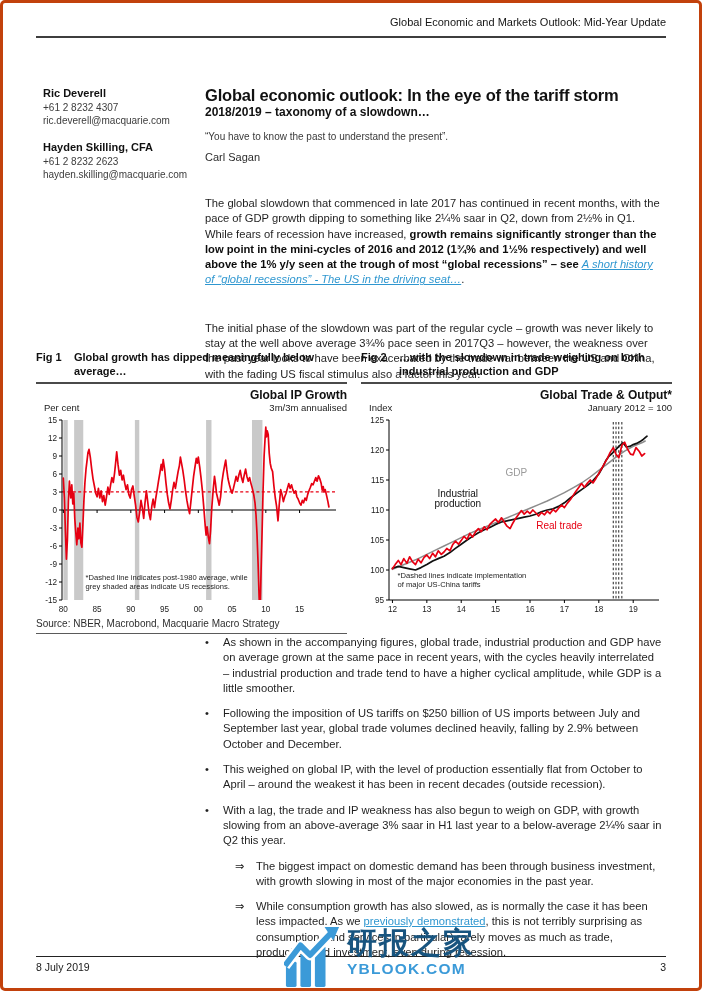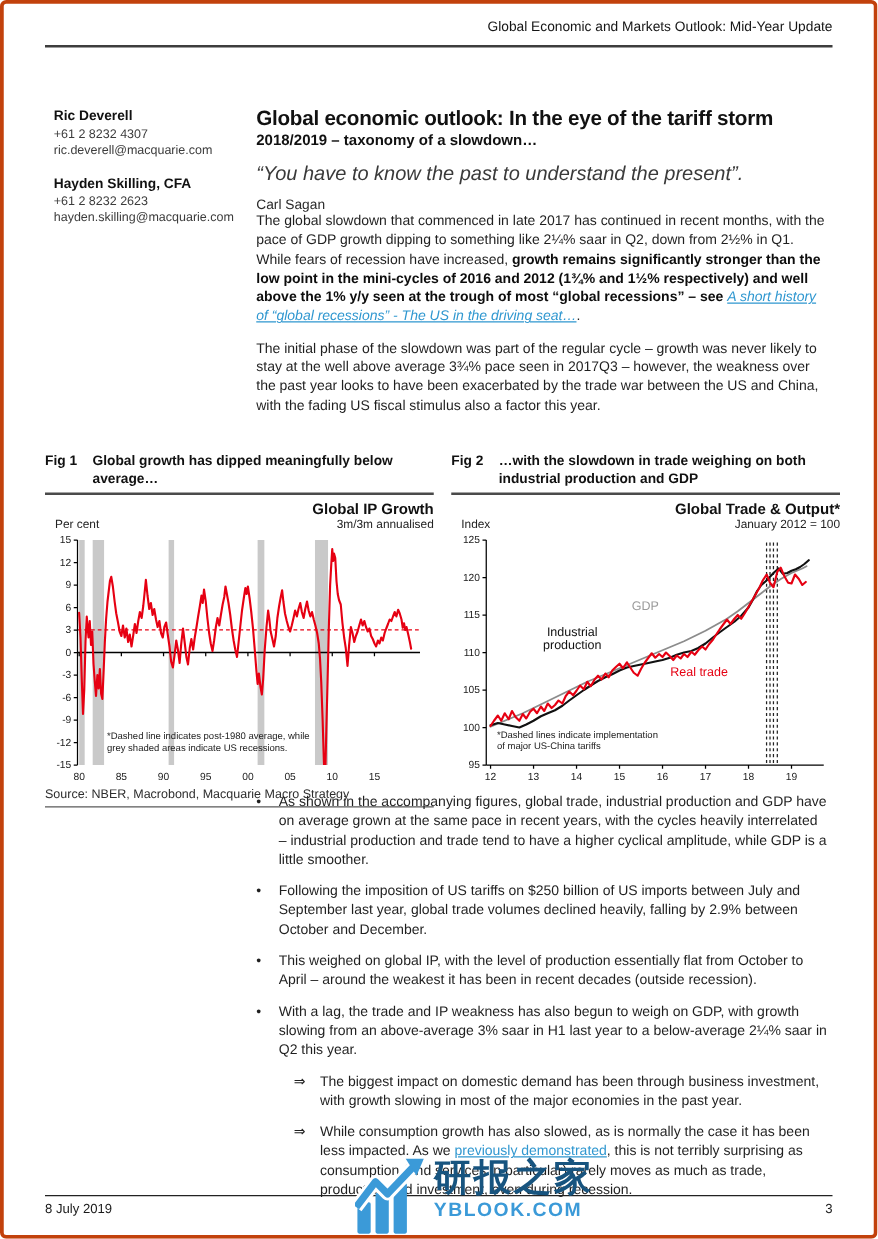--- a/index.html
+++ b/index.html
@@ -14,28 +14,28 @@
   .header-rule { position:absolute; top:33px; left:33px; right:33px; height:2px; background:#3d3d3d; }
   
   .authors { position:absolute; top:84px; left:40px; width:155px; }
   .author { margin-bottom:14px; }
   .author .name { font-size:11px; font-weight:bold; color:#111; line-height:1.25; }
   .author .phone, .author .email { font-size:10px; color:#3c3c3c; line-height:1.3; }
   
   .main { position:absolute; top:83px; left:202px; width:458px; }
   .doc-title { font-size:16.5px; font-weight:bold; color:#111; letter-spacing:-0.2px; margin-bottom:0; }
   .doc-subtitle { font-size:12px; font-weight:bold; color:#111; margin-bottom:12px; }
-  .doc-quote { font-size:16px; font-style:italic; color:#3a3a3a; margin-bottom:9px; }
+  .doc-quote { font-size:10px; color:#3a3a3a; margin-bottom:9px; }
   .doc-quote-attr { font-size:11px; color:#2c2c2c; }
-  .para { font-size:11.2px; line-height:15.3px; margin-bottom:10px; color:#1f1f1f; }
+  .para { font-size:11.2px; line-height:15.3px; margin-bottom:10px; color:#1f1f1f;margin-top:33px; }
   .seg-b { font-weight:bold; color:#0d0d0d; }
   .seg-link { color:#2f97d0; text-decoration:underline; cursor:pointer; }
   .seg-linki { color:#2f97d0; text-decoration:underline; font-style:italic; cursor:pointer; }
   
-  .figures { position:absolute; top:359px; left:33px; width:636px; display:flex; gap:14px; }
+  .figures { position:absolute; top:347px; left:33px; width:636px; display:flex; gap:14px; }
   .figure { width:311px; }
   .fig-caption { font-size:11px; font-weight:bold; color:#111; line-height:1.3; min-height:30px;
                  padding-bottom:3px; border-bottom:2px solid #4a4a4a; display:flex; }
   .fig-num { flex:0 0 38px; }
   .chart-head { position:relative; text-align:right; margin-top:4px; height:27px; }
   .chart-title { font-size:12px; font-weight:bold; color:#101010; line-height:14px; }
   .chart-subtitle { font-size:9.5px; color:#222; line-height:11px; }
   .chart-ylabel { position:absolute; left:8px; top:14px; font-size:9.5px; color:#222; }
   svg.chart { display:block; }
   .fig-source { font-size:10px; color:#2e2e2e; padding:3px 0 4px; border-bottom:1px solid #5a5a5a; }

